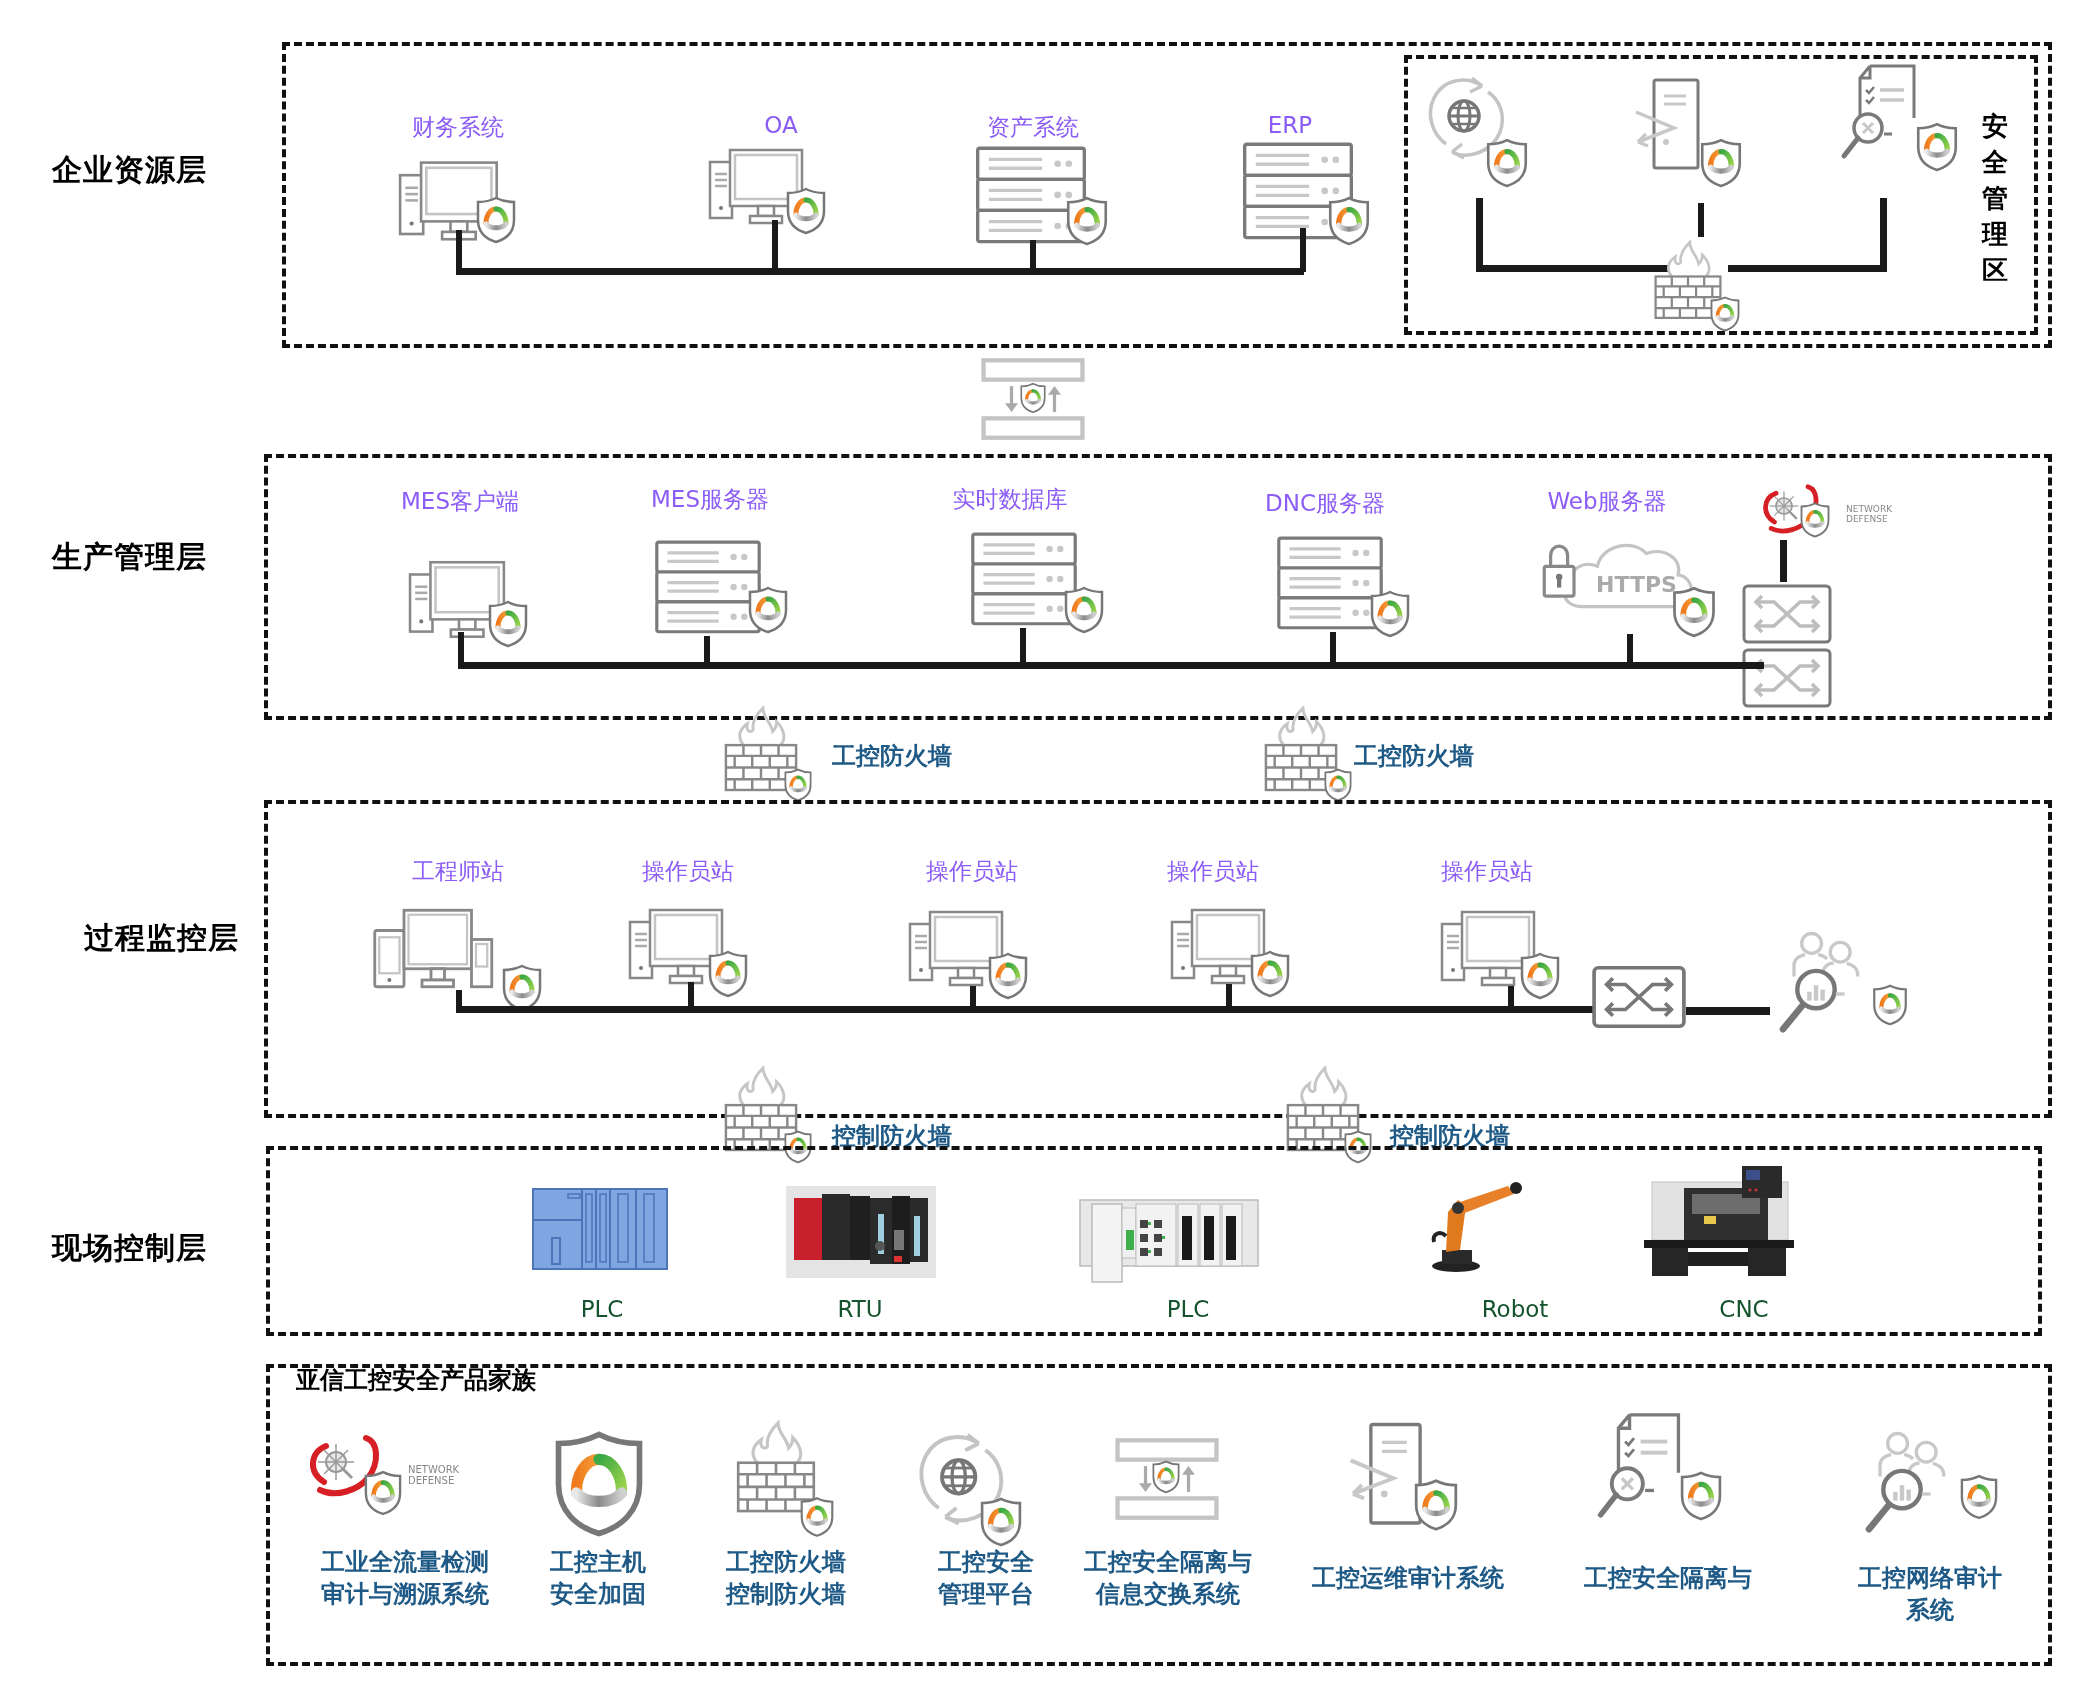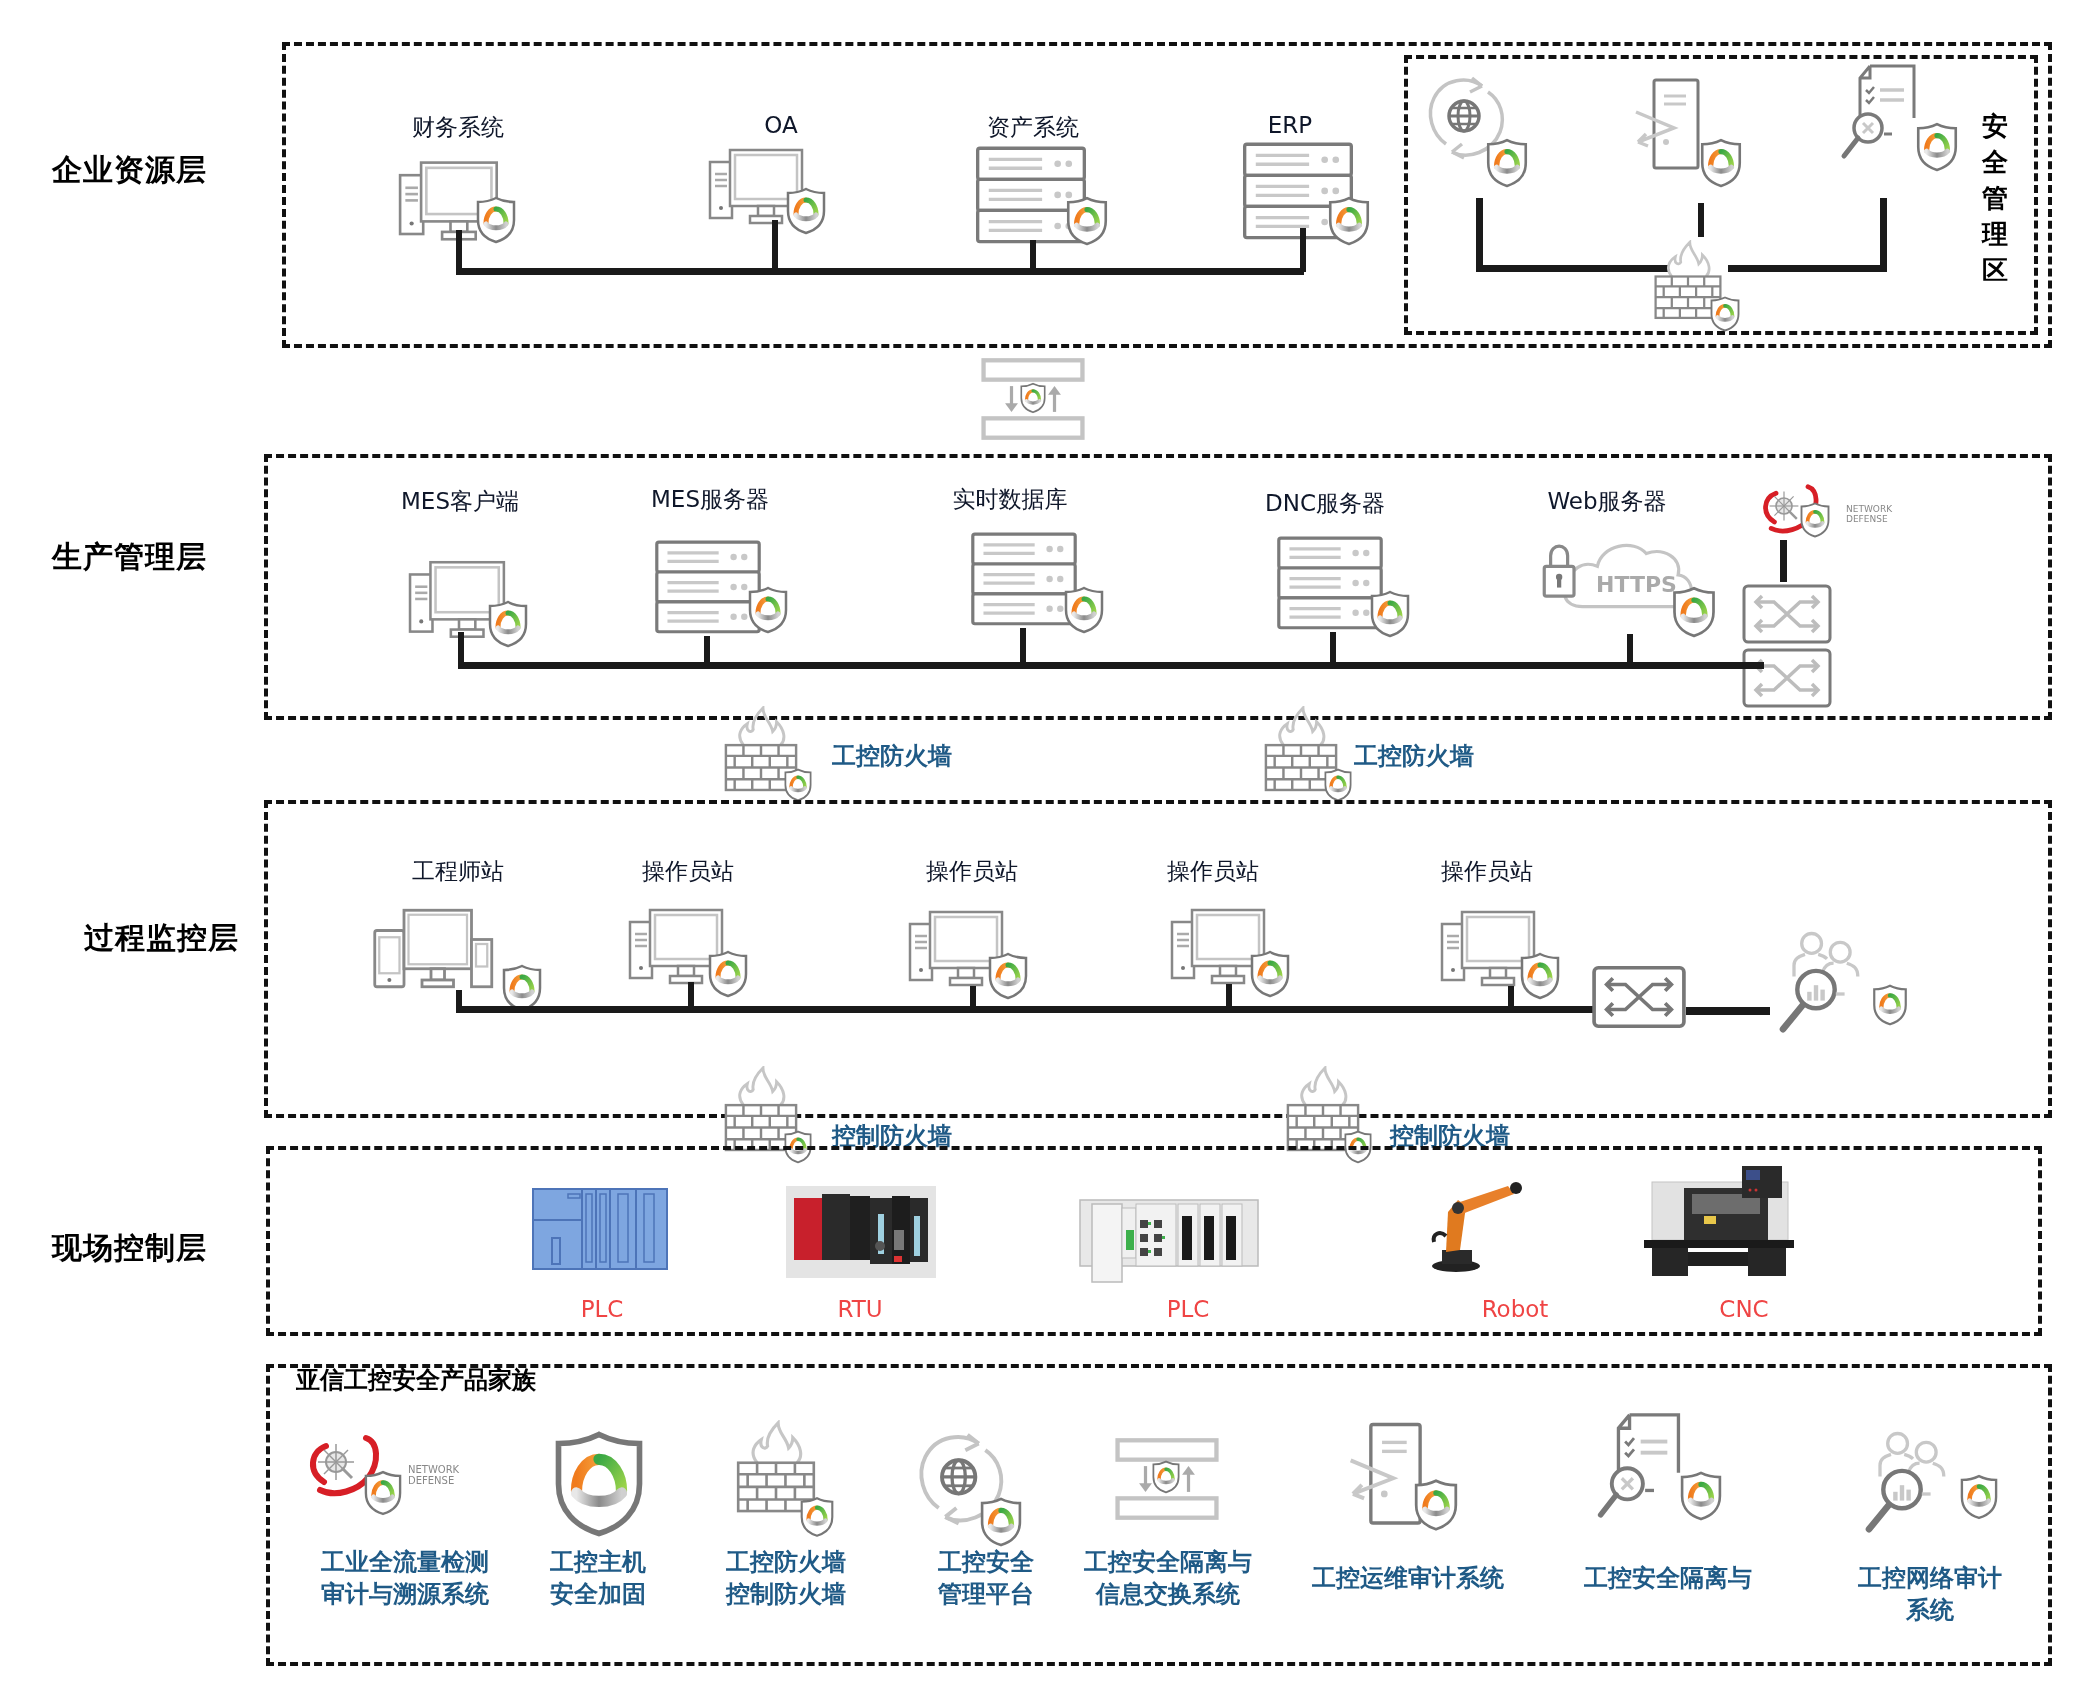--- a/index.html
+++ b/index.html
@@ -1,21 +1,21 @@
 <!DOCTYPE html>
 <html><head>
 <meta charset="utf-8">
 <style>
   html, body { margin:0; padding:0; background:#ffffff; }
   body { width:2081px; height:1698px; position:relative; overflow:hidden; font-family:"DejaVu Sans","Liberation Sans",sans-serif; }
   .abs { position:absolute; }
   .zone { position:absolute; border:4px dashed #111; box-sizing:border-box; }
   .layer-title { position:absolute; font-weight:bold; font-size:30px; color:#000; letter-spacing:1px; }
-  .node-label { position:absolute; font-size:23px; color:#0f172a; text-align:center; white-space:nowrap; transform:translateX(-50%); }
-  .dev-label { position:absolute; font-size:23px; color:#ef4444; text-align:center; white-space:nowrap; transform:translateX(-50%); font-family:"DejaVu Sans",sans-serif; }
+  .node-label { position:absolute; font-size:23px; color:#8b5cf6; text-align:center; white-space:nowrap; transform:translateX(-50%); }
+  .dev-label { position:absolute; font-size:23px; color:#14532d; text-align:center; white-space:nowrap; transform:translateX(-50%); font-family:"DejaVu Sans",sans-serif; }
   .fw-label { position:absolute; font-size:24px; color:#1f5a86; font-weight:bold; white-space:nowrap; }
   .prod-title { position:absolute; font-size:24px; font-weight:bold; color:#000; }
   .prod-label { position:absolute; font-size:24px; font-weight:bold; color:#1f5a86; text-align:center; line-height:32px; white-space:pre-line; transform:translateX(-50%); }
   .bus { position:absolute; background:#1a1a1a; }
   .vert-label { position:absolute; font-size:26px; font-weight:bold; color:#000; width:30px; line-height:36px; text-align:center; }
   svg.icon { position:absolute; overflow:visible; }
   .dev-img { position:absolute; }
 </style>
 </head>
 <body>

